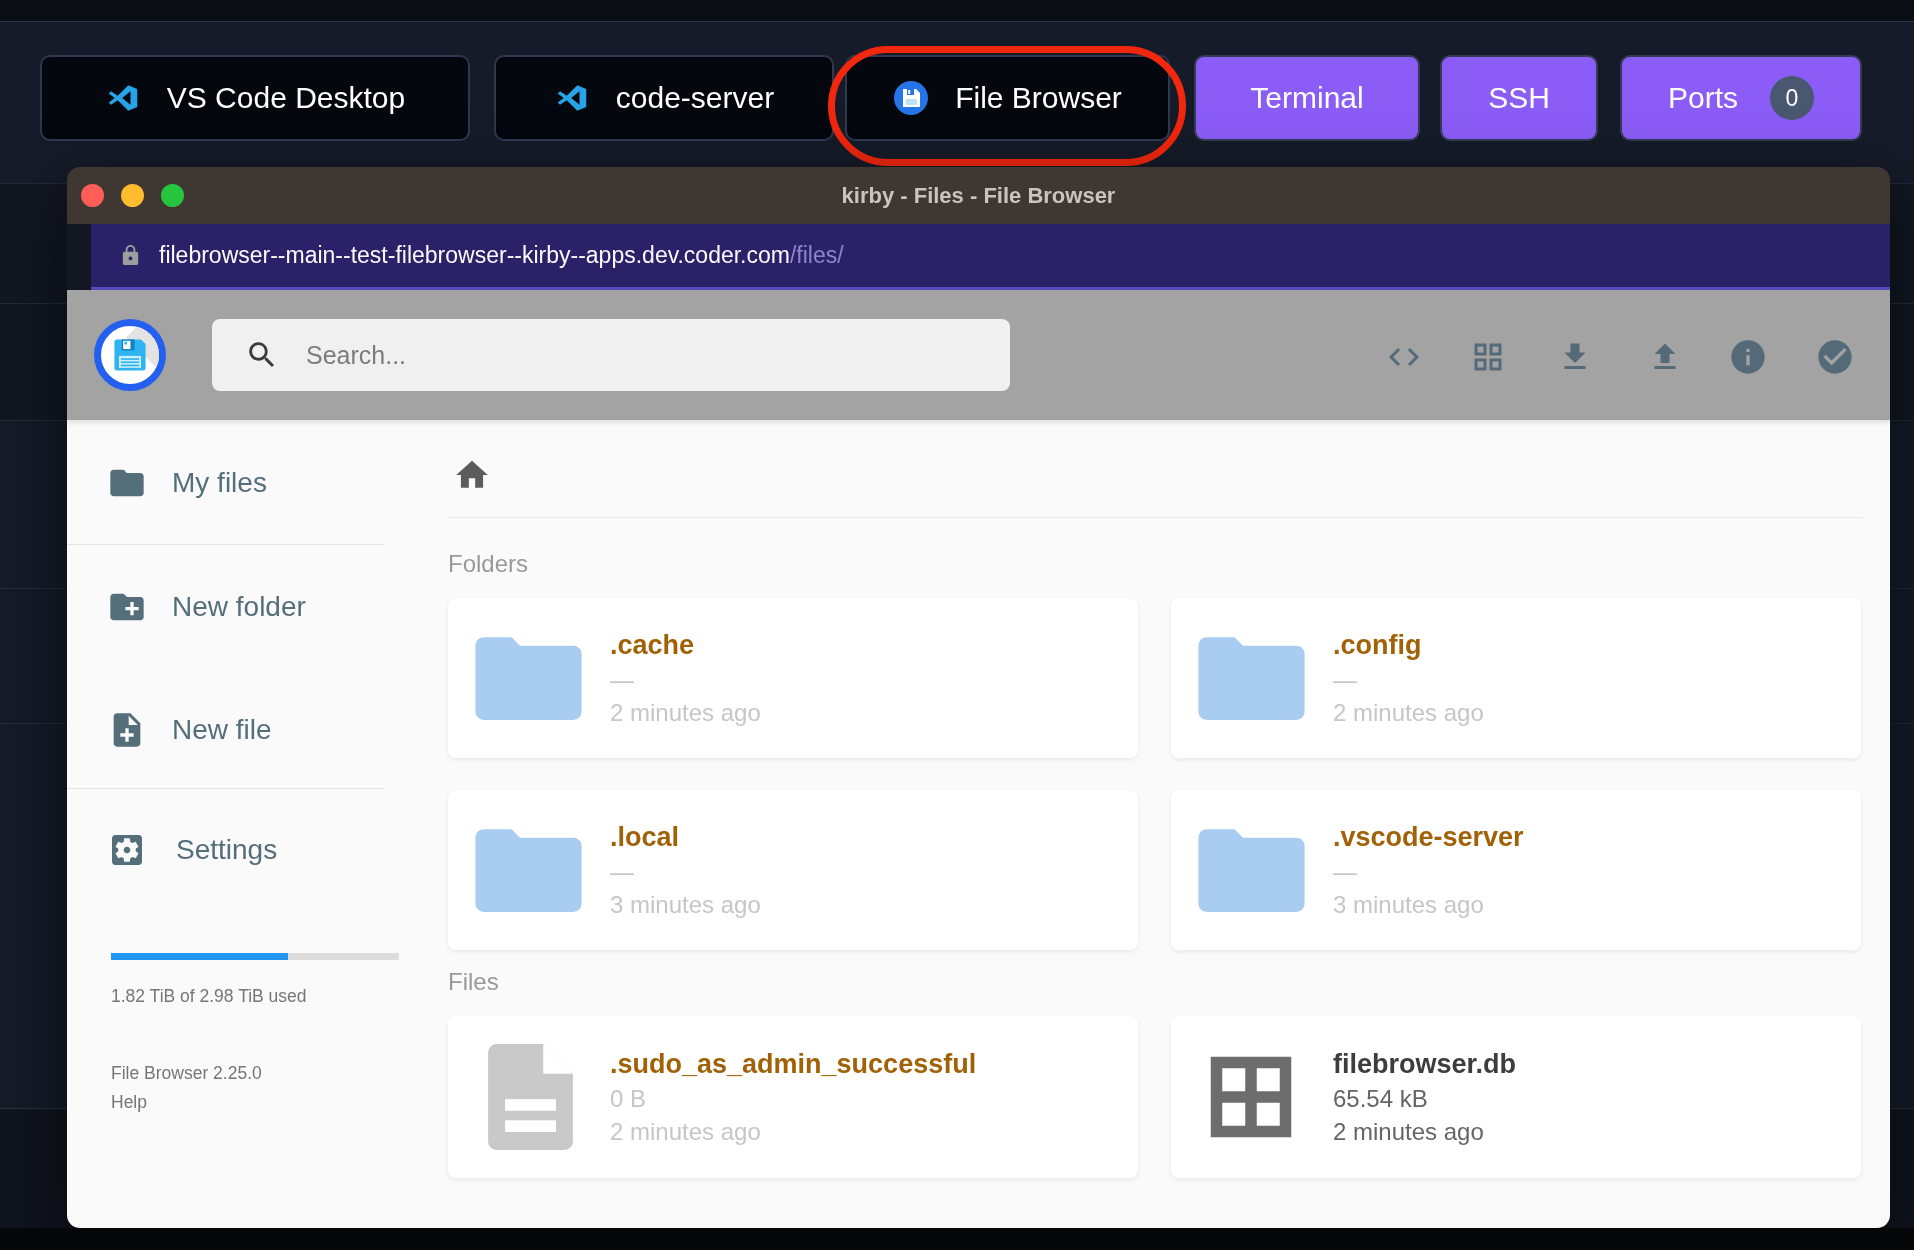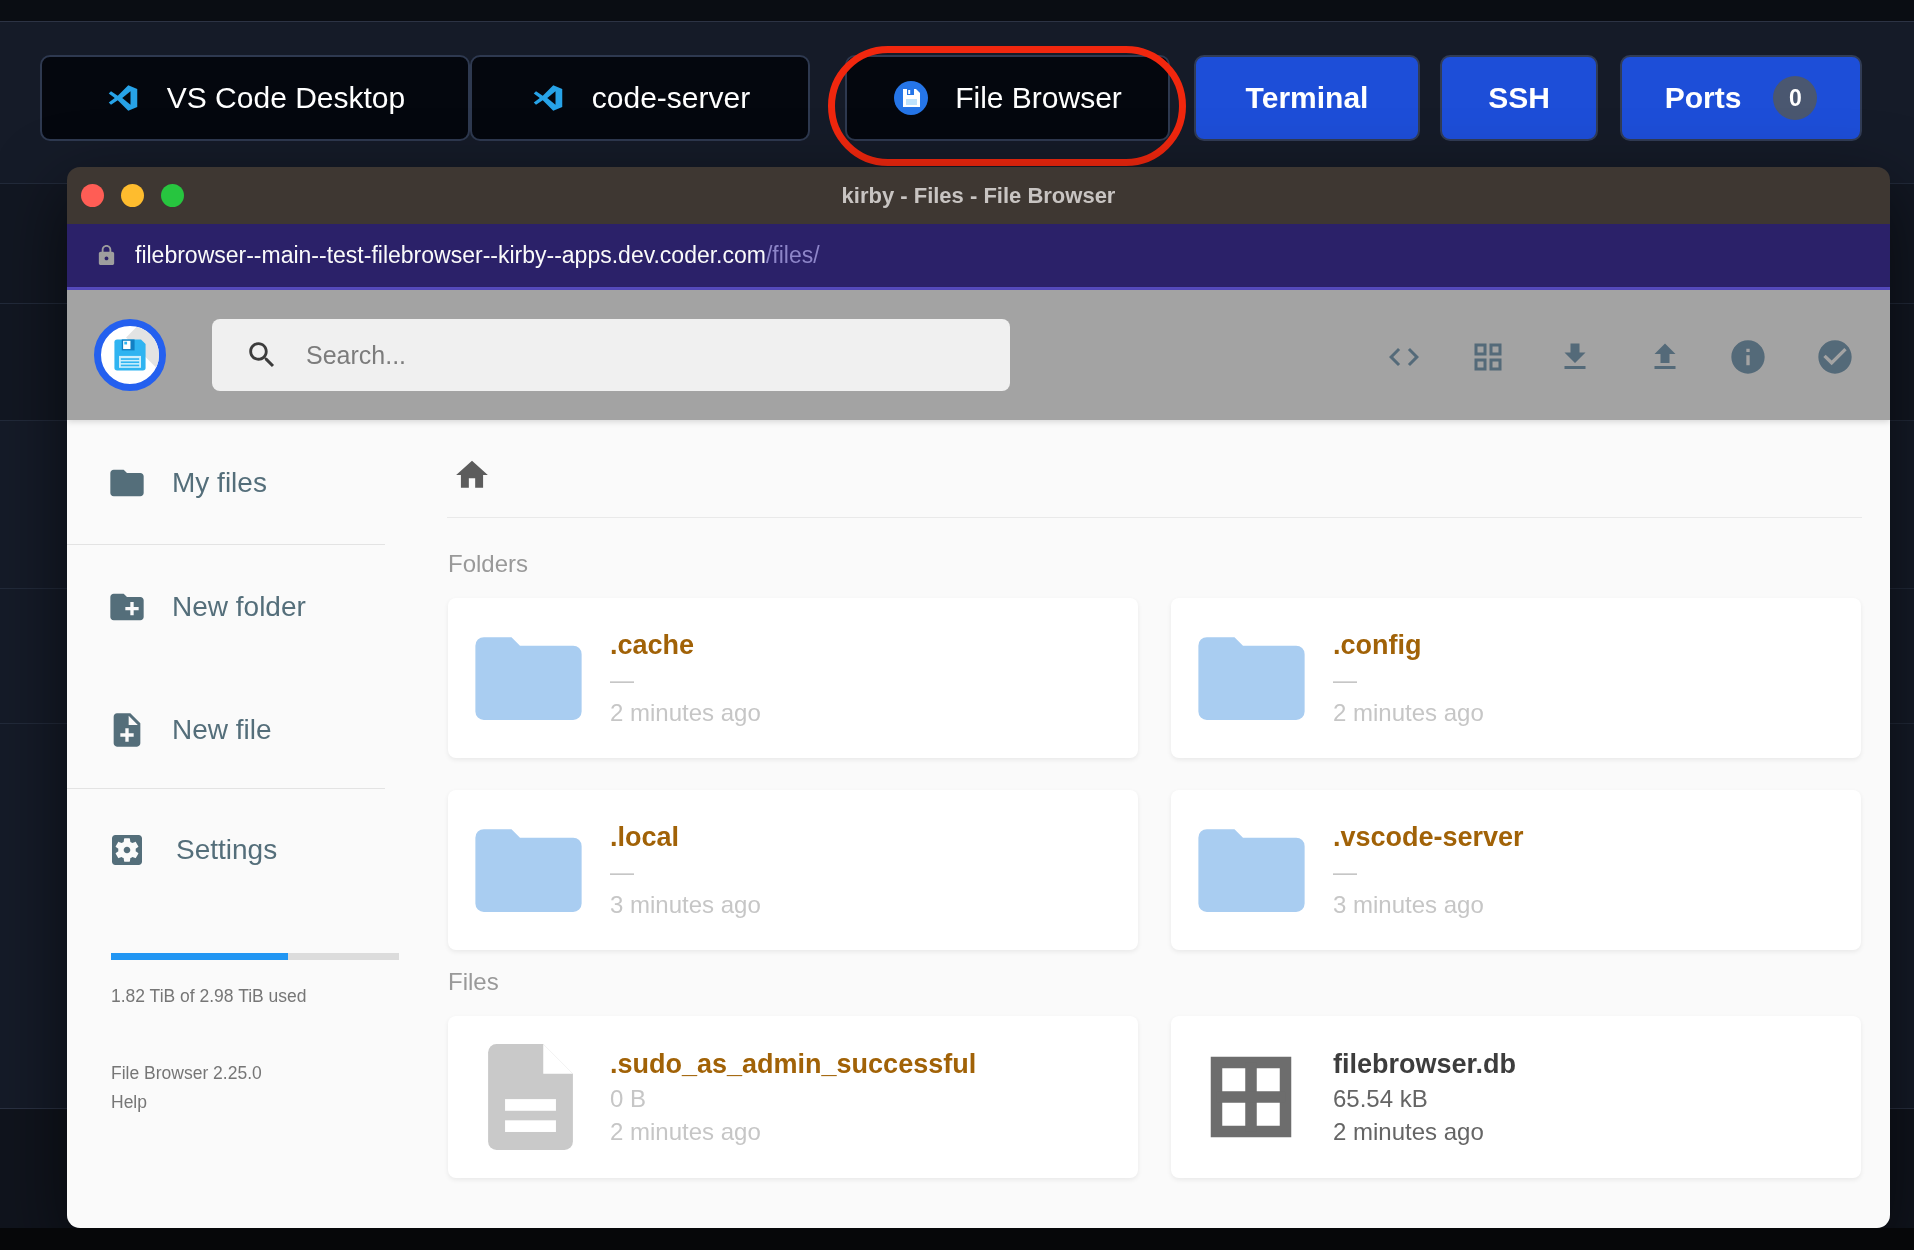--- a/index.html
+++ b/index.html
@@ -9,36 +9,36 @@
   
   .top-strip{position:absolute;left:0;top:0;width:100%;height:22px;background:#0a0d13;border-bottom:1px solid #2c3344;}
   .bg-line{position:absolute;left:0;width:100%;height:1px;background:#222a3a;}
   .bg-band{position:absolute;left:0;width:100%;}
   .bottom-band{position:absolute;left:0;top:1228px;width:100%;height:22px;background:#060709;}
 
   
   .launch-btn{position:absolute;top:55px;height:86px;display:flex;align-items:center;justify-content:center;gap:26px;
     border-radius:10px;color:#fff;font-size:30px;cursor:pointer;}
   .launch-dark{background:#04070e;border:2px solid #2e3950;}
-  .launch-navy{background:#1d4ed8;border:2px solid #313c55;font-weight:bold;}
+  .launch-navy{background:#8b5cf6;border:2px solid #313c55;}
   .ports-badge{display:inline-flex;align-items:center;justify-content:center;width:44px;height:44px;border-radius:50%;
     background:#4a5770;color:#fff;font-size:23px;margin-left:6px;}
   .annotation{position:absolute;left:828px;top:46px;width:358px;height:120px;border:7px solid #f1270e;border-radius:60px;pointer-events:none;}
 
   
   .window{position:absolute;left:67px;top:167px;width:1823px;height:1061px;border-radius:13px;overflow:hidden;
     box-shadow:0 25px 70px rgba(0,0,0,.6);}
   .titlebar{position:relative;height:57px;background:#3e3732;}
   .traffic{position:absolute;top:17px;width:23px;height:23px;border-radius:50%;}
   .t-red{left:14px;background:#ff5d55;}
   .t-yellow{left:54px;background:#febc2e;}
   .t-green{left:94px;background:#27c53f;}
   .title-text{width:100%;text-align:center;line-height:57px;font-size:22px;font-weight:bold;color:#c8c4c2;}
 
-  .urlbar{position:relative;height:66px;background:#2b2169;border-bottom:3px solid #564bbe;display:flex;align-items:center;padding-left:28px;}
+  .urlbar{position:relative;height:66px;background:#2b2169;border-bottom:3px solid #564bbe;display:flex;align-items:center;padding-left:28px;margin-left:24px;}
   .lock{width:23px;height:23px;color:#9e9e9e;flex:0 0 auto;}
   .url-text{margin-left:17px;font-size:23px;color:#fafafa;white-space:nowrap;}
   .url-path{color:#8d85c8;}
 
   
   .app-header{position:relative;height:130px;background:#a3a3a3;z-index:3;box-shadow:0 2px 6px rgba(0,0,0,.14);}
   .logo{position:absolute;left:27px;top:29px;width:72px;height:72px;border-radius:50%;border:7px solid #2460ef;background:#fff;overflow:hidden;}
   .logo-shadow{position:absolute;left:24px;top:14px;width:70px;height:26px;background:#e3e3e3;transform:rotate(45deg);}
   .logo svg{position:absolute;left:7px;top:7px;}
   .searchbar{position:absolute;left:145px;top:29px;width:798px;height:72px;border-radius:8px;background:#f0f0f0;
@@ -97,21 +97,21 @@
   <div class="launch-btn launch-dark" style="left:40px;width:430px;">
     <span style="display:inline-flex;">
       <svg width="36" height="36" viewBox="0 0 24 24">
           <path fill="#27a3e8" d="M2.5 9L4 7.5l4.5 3L15.5 3.5 21.5 6v12l-6 2.5-7-7-4.5 3L2.5 15l4-3-4-3z"></path>
           <path fill="#04070e" d="M17 16.5v-9L11.5 12 17 16.5z"></path>
         </svg>
     </span>
     <span>VS Code Desktop</span>
   </div>
 
-  <div class="launch-btn launch-dark" style="left:470px;width:340px;">
+  <div class="launch-btn launch-dark" style="left:494px;width:340px;">
     <span style="display:inline-flex;">
       <svg width="36" height="36" viewBox="0 0 24 24">
           <path fill="#27a3e8" d="M2.5 9L4 7.5l4.5 3L15.5 3.5 21.5 6v12l-6 2.5-7-7-4.5 3L2.5 15l4-3-4-3z"></path>
           <path fill="#04070e" d="M17 16.5v-9L11.5 12 17 16.5z"></path>
         </svg>
     </span>
     <span>code-server</span>
   </div>
 
   <div class="launch-btn launch-dark" style="left:845px;width:325px;">

